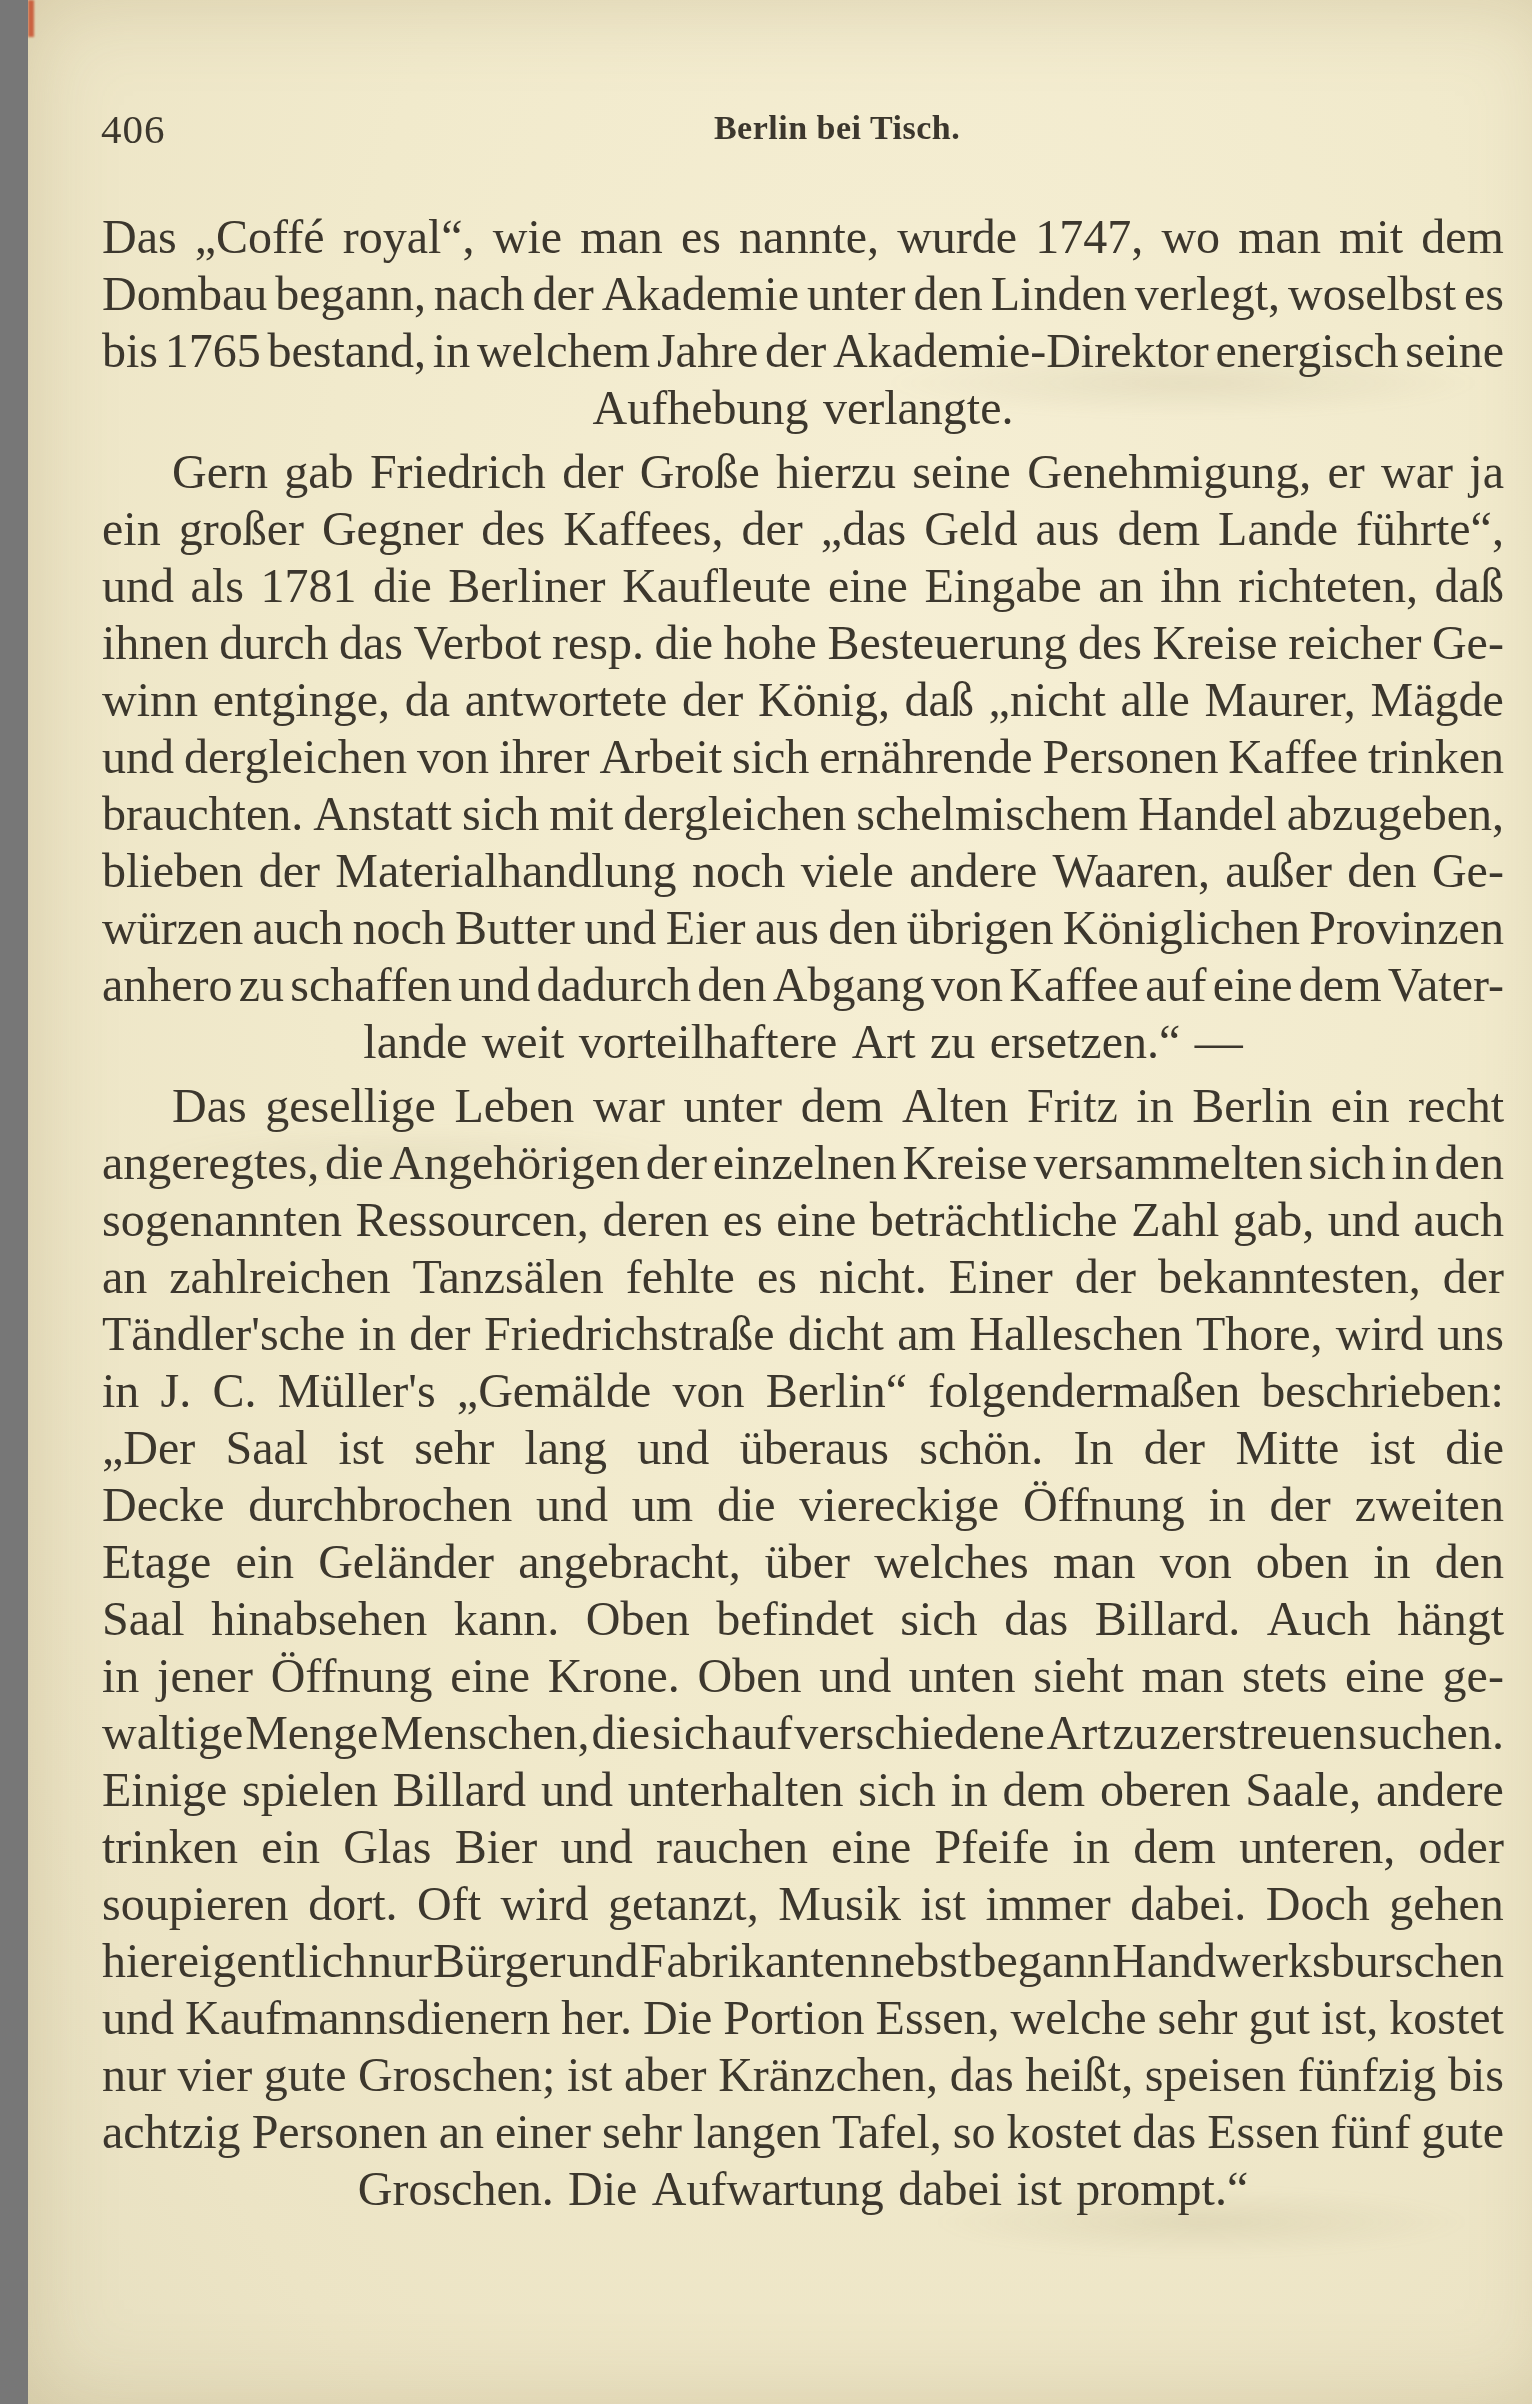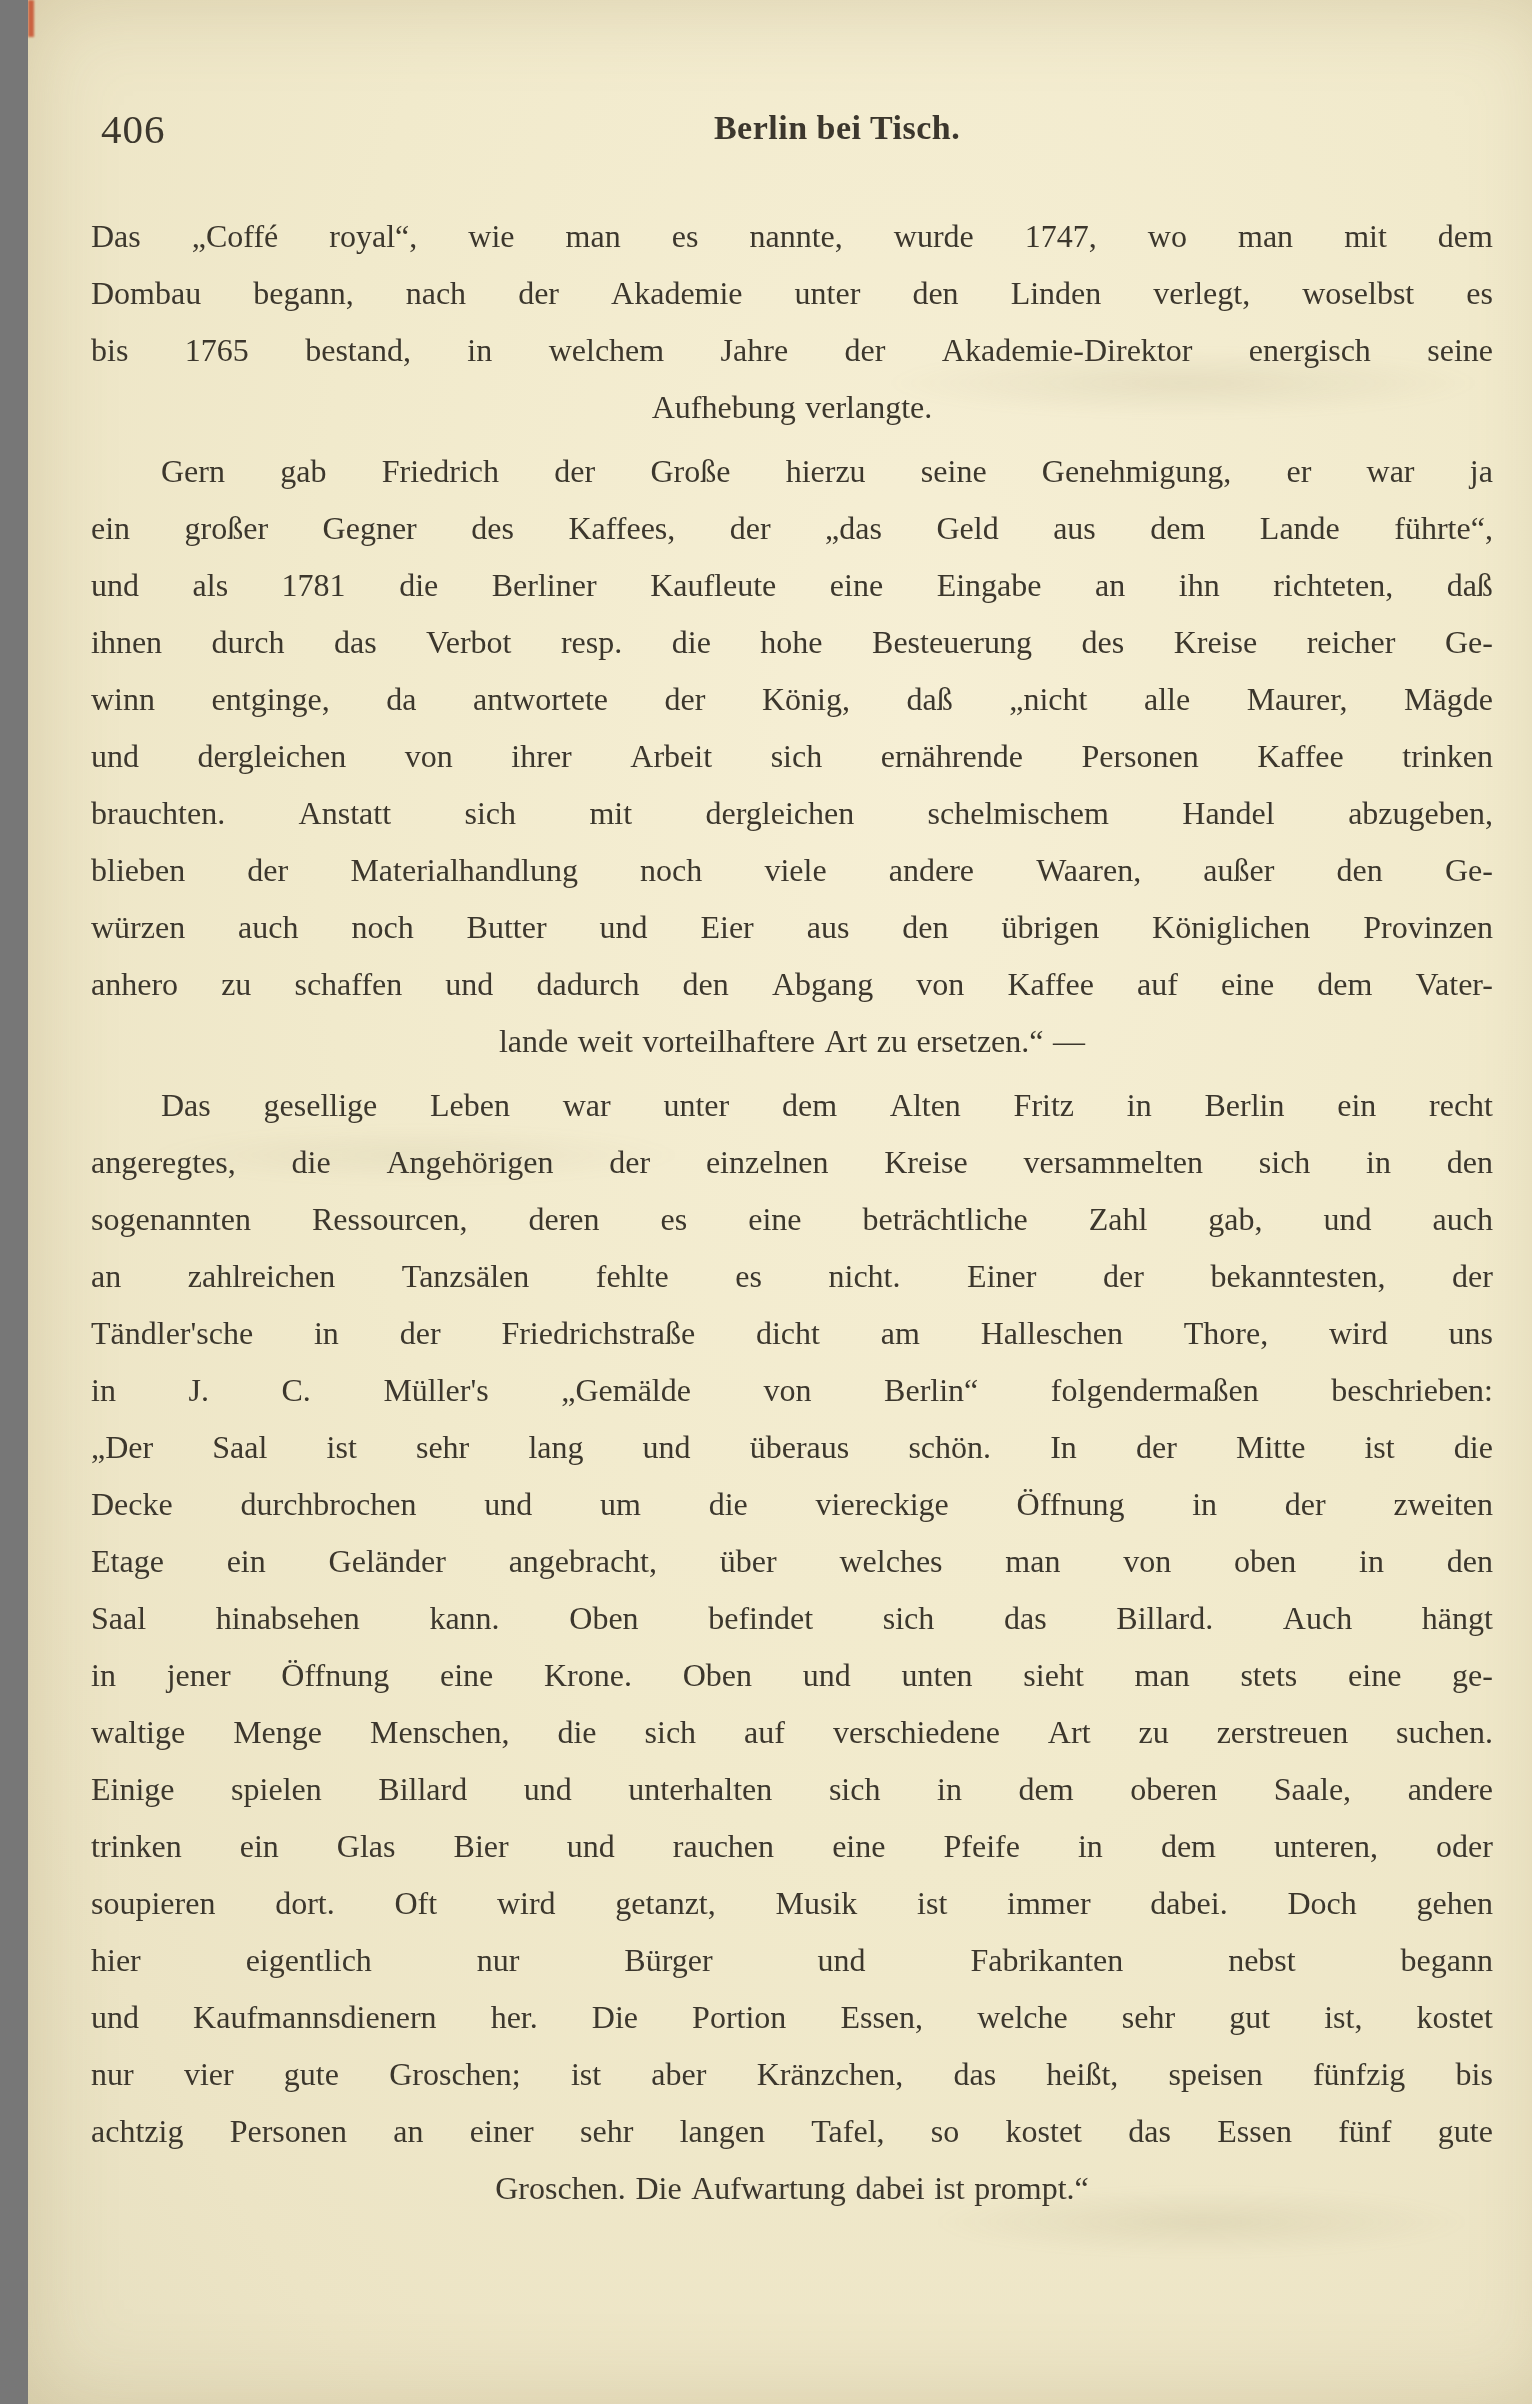--- a/index.html
+++ b/index.html
@@ -56,24 +56,24 @@
     left: 52.5%;
     top: 7.8px;
     transform: translateX(-50%);
     font-size: 34px;
     font-weight: bold;
     letter-spacing: 0.5px;
   }
 
   .text-block {
     position: absolute;
-    left: 63px;
+    left: 74px;
     top: 208px;
     width: 1402px;
-    font-size: 32px;
+    font-size: 48px;
     line-height: 57px;
   }
 
   .paragraph { margin: 0 0 6.8px 0; }
 
   .line {
     display: flex;
     justify-content: space-between;
     white-space: nowrap;
     height: 57px;
@@ -483,20 +483,21 @@
         </div>
         <div class="line">
           <span class="word">hier</span>
           <span class="word">eigentlich</span>
           <span class="word">nur</span>
           <span class="word">Bürger</span>
           <span class="word">und</span>
           <span class="word">Fabrikanten</span>
           <span class="word">nebst</span>
           <span class="word">begann</span>
+          <span class="word">Handwerksburschen</span>
         </div>
         <div class="line">
           <span class="word">und</span>
           <span class="word">Kaufmannsdienern</span>
           <span class="word">her.</span>
           <span class="word">Die</span>
           <span class="word">Portion</span>
           <span class="word">Essen,</span>
           <span class="word">welche</span>
           <span class="word">sehr</span>

